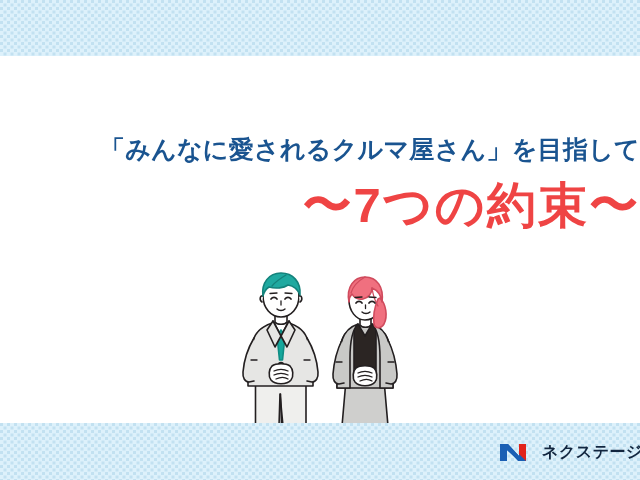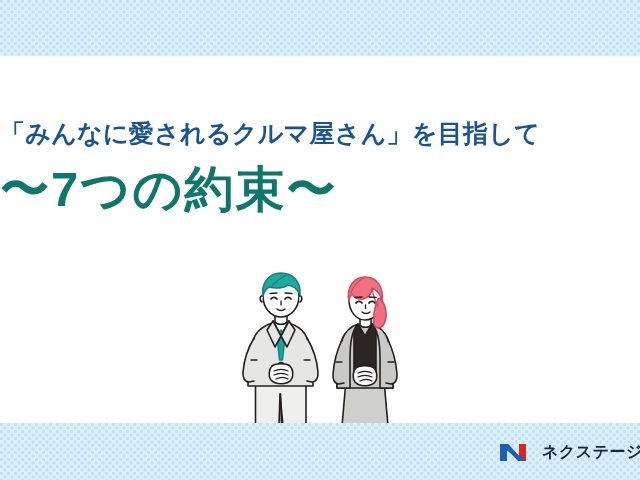--- a/index.html
+++ b/index.html
@@ -36,37 +36,37 @@
   }
   #band-bottom {
     top: 423px;
     height: 57px;
   }
 
   
   #headline {
     position: absolute;
     left: 0;
-    top: 118px;
+    top: 134px;
     width: 640px;
-    text-align: left;
+    text-align: right;
   }
   #headline-line1 {
     display: block;
     color: #1a5490;
     font-size: 25px;
     font-weight: bold;
     letter-spacing: 0.3px;
     line-height: 1.25;
     white-space: nowrap;
   }
   #headline-line2 {
     display: block;
     margin-top: 12px;
-    color: #0f766e;
+    color: #ef4444;
     font-size: 49px;
     font-weight: bold;
     letter-spacing: 2px;
     line-height: 1.18;
     white-space: nowrap;
   }
 
   
   #illustration {
     position: absolute;

